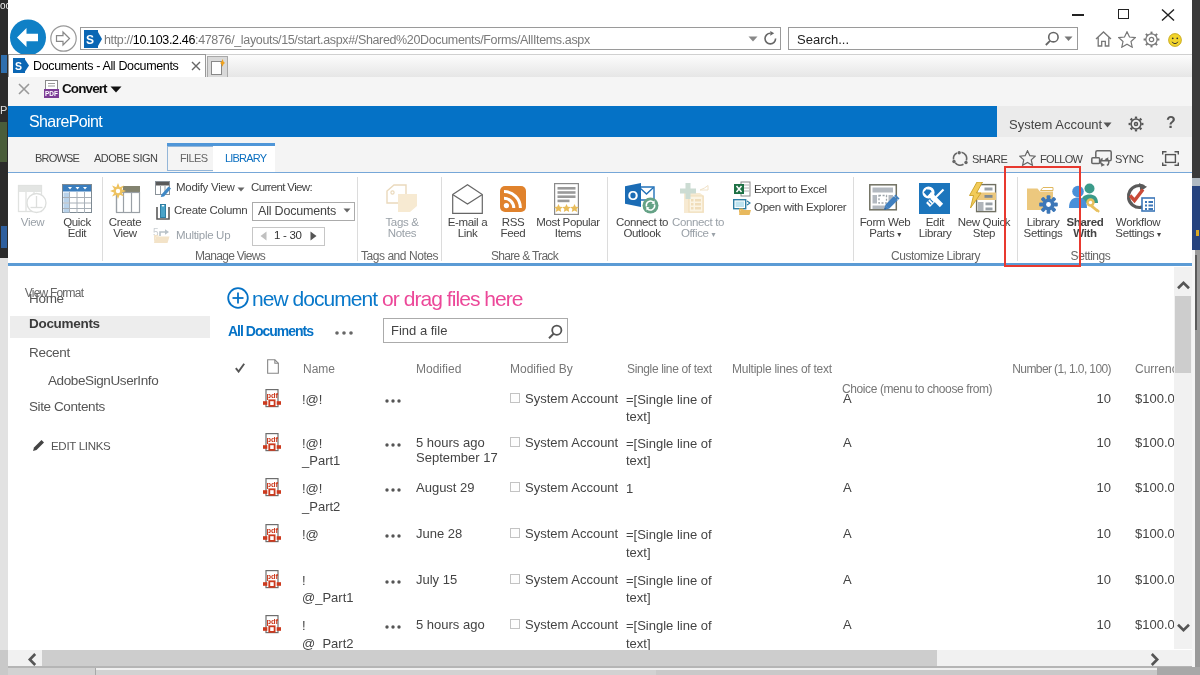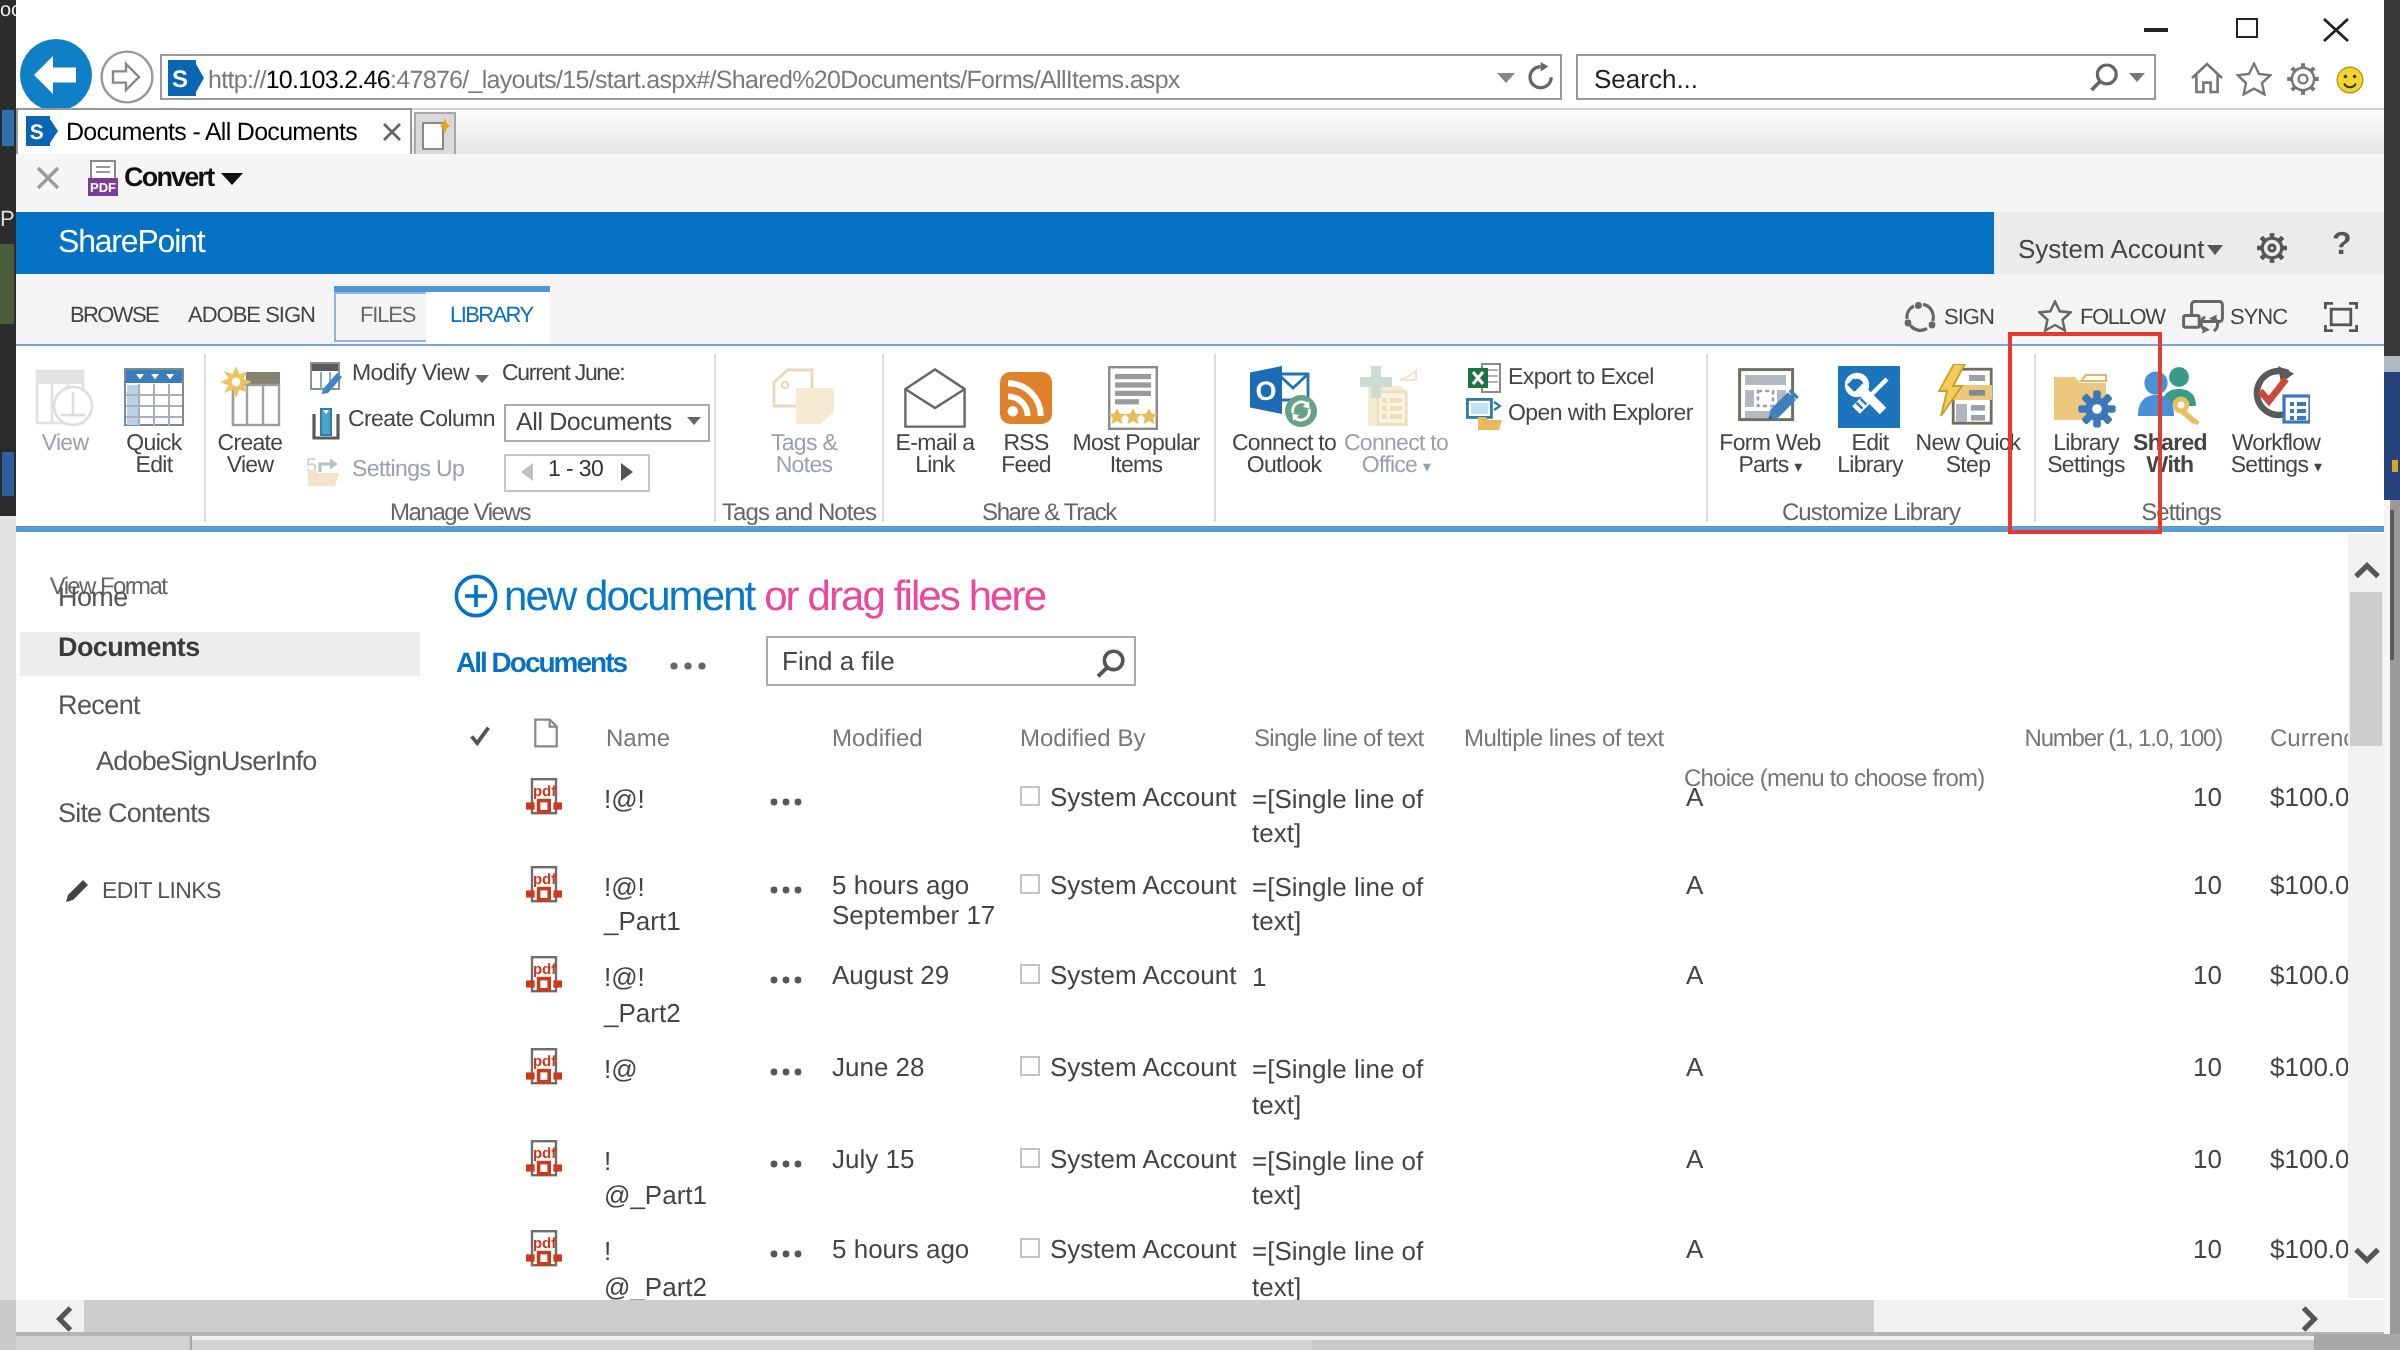--- a/index.html
+++ b/index.html
@@ -187,21 +187,21 @@
 <div class="abs" style="left:225px;top:152px;font-size:11px;letter-spacing:-0.8px;color:#0b6fc0;">LIBRARY</div>
 
 <svg class="abs" style="left:952px;top:151px;" width="16" height="15" viewBox="0 0 16 15">
  <path d="M9.5 1.2 A 6.3 6.3 0 0 1 14.3 9.5" fill="none" stroke="#666" stroke-width="1.6"></path>
  <path d="M11.5 13.2 A 6.3 6.3 0 0 1 3.2 11.8" fill="none" stroke="#666" stroke-width="1.6"></path>
  <path d="M1.5 8.5 A 6.3 6.3 0 0 1 5 2" fill="none" stroke="#666" stroke-width="1.6"></path>
  <circle cx="7.2" cy="1.7" r="1.7" fill="#666"></circle>
  <circle cx="14" cy="11.5" r="1.7" fill="#666"></circle>
  <circle cx="2" cy="10.5" r="1.7" fill="#666"></circle>
 </svg>
-<div class="abs" style="left:972px;top:153px;font-size:11px;letter-spacing:-0.5px;color:#444;">SIGN</div>
+<div class="abs" style="left:972px;top:153px;font-size:11px;letter-spacing:-0.5px;color:#444;">SHARE</div>
 <svg class="abs" style="left:1019px;top:150px;" width="17" height="16" viewBox="0 0 18 17">
  <path d="M9 0.8 L11.5 6 L17.2 6.6 L13 10.5 L14.2 16.2 L9 13.3 L3.8 16.2 L5 10.5 L0.8 6.6 L6.5 6 Z" fill="none" stroke="#666" stroke-width="1.3"></path>
 </svg>
 <div class="abs" style="left:1040px;top:153px;font-size:11px;letter-spacing:-0.7px;color:#444;">FOLLOW</div>
 <svg class="abs" style="left:1091px;top:150px;" width="21" height="17" viewBox="0 0 21 17">
  <rect x="4.8" y="0.8" width="15.4" height="10" rx="1.5" fill="none" stroke="#666" stroke-width="1.5"></rect>
  <rect x="0.8" y="7.8" width="7.8" height="5.8" rx="1" fill="#f4f4f4" stroke="#666" stroke-width="1.5"></rect>
  <path d="M11.3 14.8 A 3.6 3.6 0 0 1 11.6 8.5 M16.2 9.2 A 3.6 3.6 0 0 1 15.9 15.4" fill="none" stroke="#666" stroke-width="1.5"></path>
  <path d="M17.5 7.2 L16.7 11 L13.5 9.2 Z" fill="#666"></path>
  <path d="M10 16.8 L10.8 13 L14 14.9 Z" fill="#666"></path>
@@ -304,23 +304,23 @@
 </svg>
 <div class="stxt" style="left:174px;top:203.5px;">Create Column</div>
 
 <svg class="abs" style="left:153px;top:227px;" width="18" height="17" viewBox="0 0 18 17">
  <text x="0" y="9" font-size="10" fill="#c8cdd1" font-family="Liberation Sans">5</text>
  <path d="M7 9 L7 5 L12 5" fill="none" stroke="#b9c2c8" stroke-width="1.6"></path>
  <path d="M12 2.2 L16 5 L12 7.8 Z" fill="#b9c2c8"></path>
  <path d="M1 16 L3 9.5 L16.5 9.5 L14.5 16 Z" fill="#f3e3c8"></path>
  <path d="M1 16 L1 8 L5 8 L6 9.5 L3 9.5 Z" fill="#f3e3c8"></path>
 </svg>
-<div class="stxt" style="left:176px;top:228.5px;color:#9aa1a8;">Settings Up</div>
-
-<div class="stxt" style="left:251px;top:180.5px;letter-spacing:-0.65px;">Current June:</div>
+<div class="stxt" style="left:176px;top:228.5px;color:#9aa1a8;">Multiple Up</div>
+
+<div class="stxt" style="left:251px;top:180.5px;letter-spacing:-0.65px;">Current View:</div>
 <div class="abs" style="left:252px;top:201.5px;width:103px;height:19px;border:1px solid #ababab;background:#fff;"></div>
 <div class="abs" style="left:258px;top:204px;font-size:12.5px;letter-spacing:-0.2px;color:#444;white-space:nowrap;">All Documents</div>
 <svg class="abs" style="left:343px;top:208px;" width="8" height="5" viewBox="0 0 8 5">
  <path d="M0.5 0.5 L4 4.5 L7.5 0.5 Z" fill="#666"></path>
 </svg>
 <div class="abs" style="left:252px;top:226.5px;width:73px;height:19px;border:1px solid #c6c6c6;background:#fff;"></div>
 <svg class="abs" style="left:260px;top:231px;" width="7" height="10" viewBox="0 0 7 10">
  <path d="M6.5 0.5 L0.5 5 L6.5 9.5 Z" fill="#c0c0c0"></path>
 </svg>
 <div class="stxt" style="left:274px;top:229px;color:#333;">1 - 30</div>

